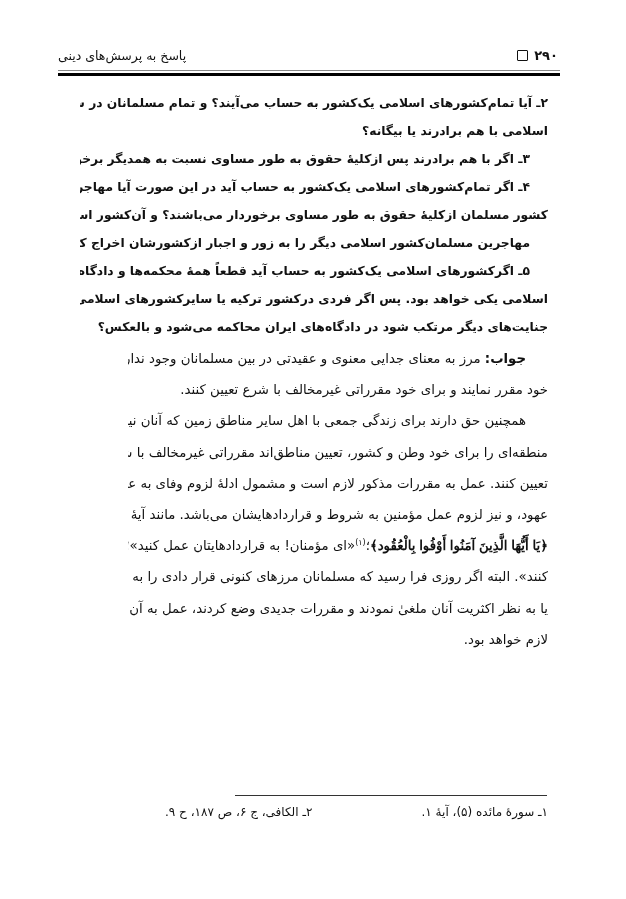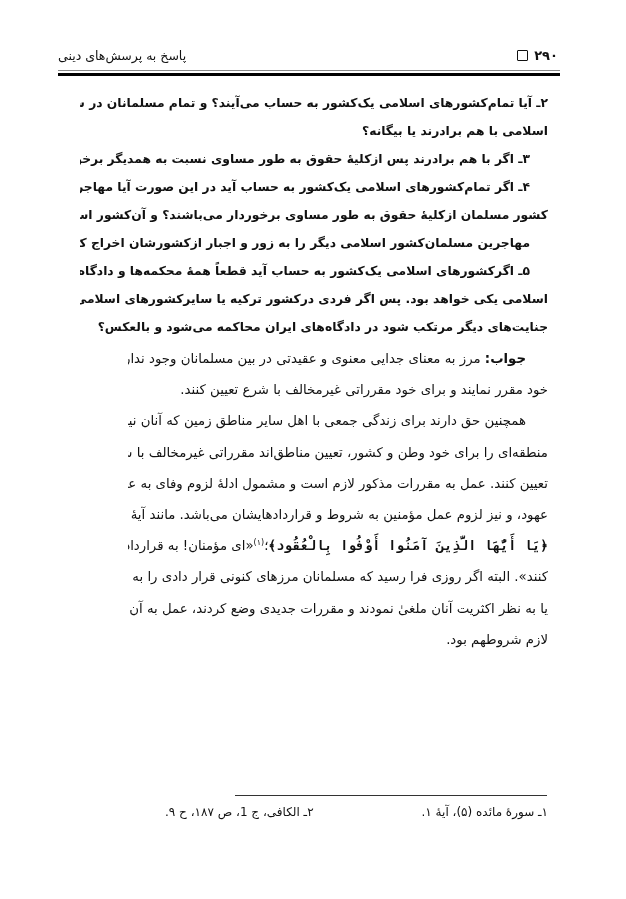--- a/index.html
+++ b/index.html
@@ -23,21 +23,21 @@
   .q-line.indent { padding-right: 18px; }
   .q-line.center { text-align: right; text-align-last: right; padding-right: 18px; }
 
   .ans { margin-top: 2px; margin-left: 48px; }
   .a-line { font-size: 13.3px; line-height: 31.2px; height: 31.2px; white-space: nowrap; overflow: hidden;
             text-align: justify; text-align-last: justify; }
   .a-line.last { text-align-last: right; }
   .a-line.indent { padding-right: 22px; }
   .a-line b { font-weight: bold; }
   .a-line sup { font-size: 8px; vertical-align: super; line-height: 0; }
-  .verse { font-weight: bold; font-family: Liberation Mono, monospace; }
+  .verse { font-weight: bold; font-family: Liberation Sans, sans-serif; }
 
   .fn-rule { position: absolute; left: 235px; top: 795px; width: 312px; height: 1px; background: #333; }
   .footnotes { position: absolute; left: 165px; top: 805px; width: 383px; direction: rtl;
                font-size: 12px; display: flex; justify-content: space-between; }
 </style>
 </head>
 <body>
 
 <div class="page">
 
@@ -74,22 +74,22 @@
       <div class="a-line indent"><b>جواب:</b><span> مرز به معنای جدایی معنوی و عقیدتی در بین مسلمانان وجود ندارد؛</span></div>
       <div class="a-line last">خود مقرر نمایند و برای خود مقرراتی غیرمخالف با شرع تعیین کنند.</div>
 
       <div class="a-line indent">همچنین حق دارند برای زندگی جمعی با اهل سایر مناطق زمین که آنان نیز</div>
       <div class="a-line">منطقه‌ای را برای خود وطن و کشور، تعیین مناطق‌اند مقرراتی غیرمخالف با شرع</div>
       <div class="a-line">تعیین کنند. عمل به مقررات مذکور لازم است و مشمول ادلهٔ لزوم وفای به عقود و</div>
       <div class="a-line">عهود، و نیز لزوم عمل مؤمنین به شروط و قراردادهایشان می‌باشد. مانند آیهٔ شریفهٔ:</div>
       <div class="a-line"><span class="verse">﴿يَا أَيُّهَا الَّذِينَ آمَنُوا أَوْفُوا بِالْعُقُود﴾</span><span>؛</span><sup>(۱)</sup><span>«ای مؤمنان! به قراردادهایتان عمل کنید»؛ و</span></div>
       <div class="a-line">کنند». البته اگر روزی فرا رسید که مسلمانان مرزهای کنونی قرار دادی را به اتفاق آرا</div>
       <div class="a-line">یا به نظر اکثریت آنان ملغیٰ نمودند و مقررات جدیدی وضع کردند، عمل به آن نیز</div>
-      <div class="a-line last">لازم شروطهم بود.</div>
+      <div class="a-line last">لازم خواهد بود.</div>
     </div>
   </div>
 
   <div class="fn-rule"></div>
   <div class="footnotes">
     <span>۱ـ سورهٔ مائده (۵)، آیهٔ ۱.</span>
-    <span>۲ـ الکافی، ج 1، ص ۱۸۷، ح ۹.</span>
+    <span>۲ـ الکافی، ج ۶، ص ۱۸۷، ح ۹.</span>
   </div>
 </div>
 
 </body></html>

